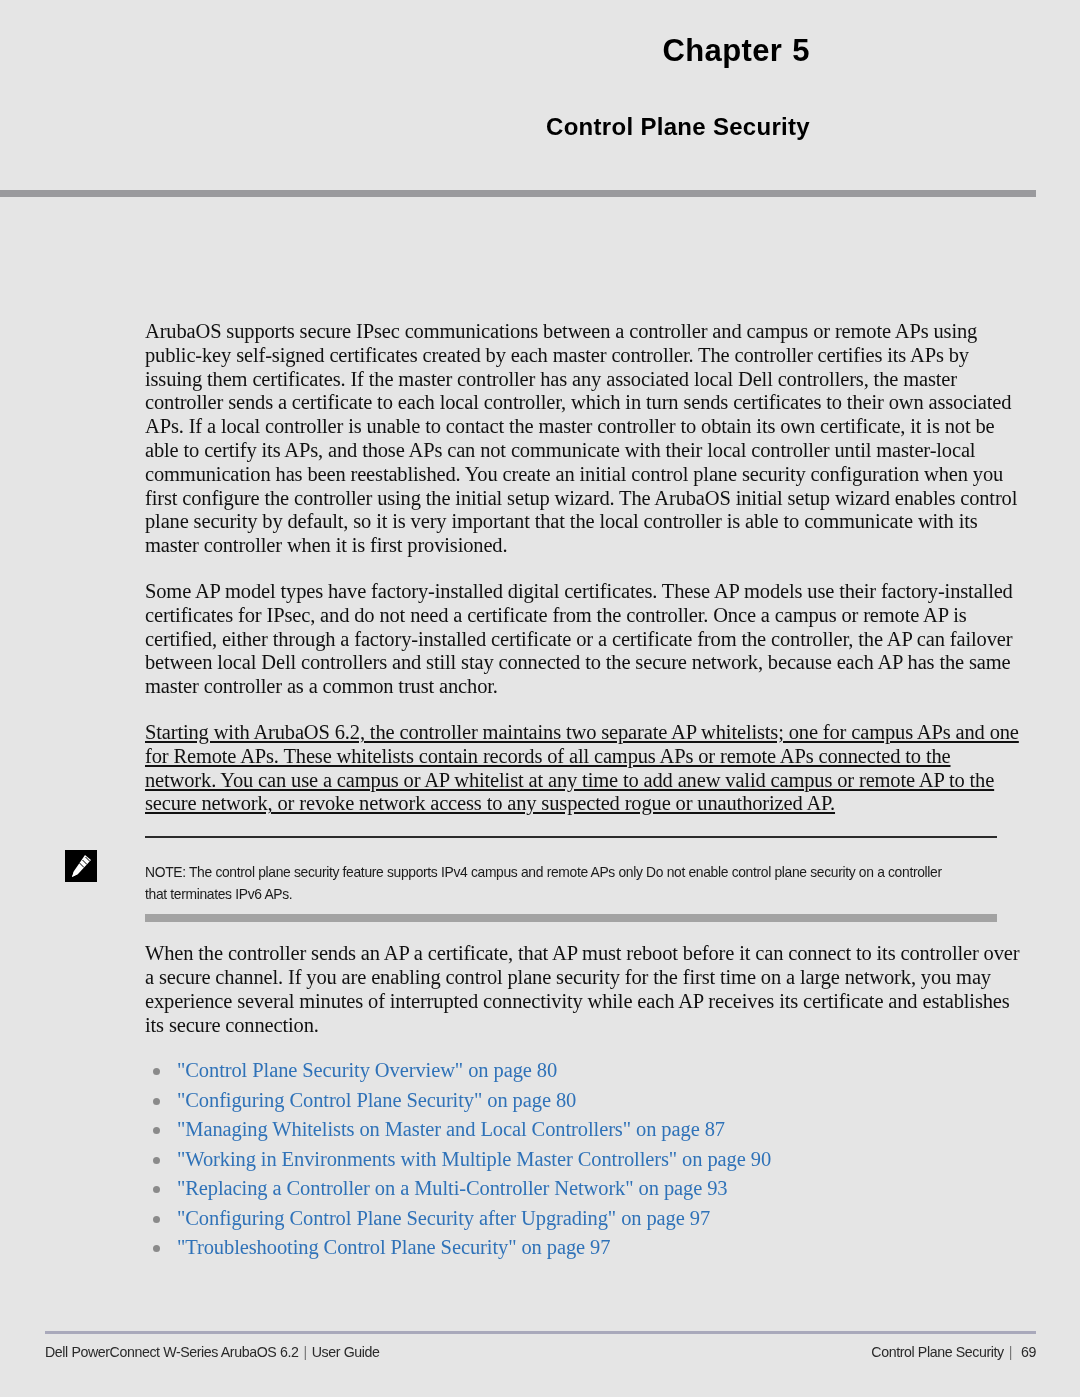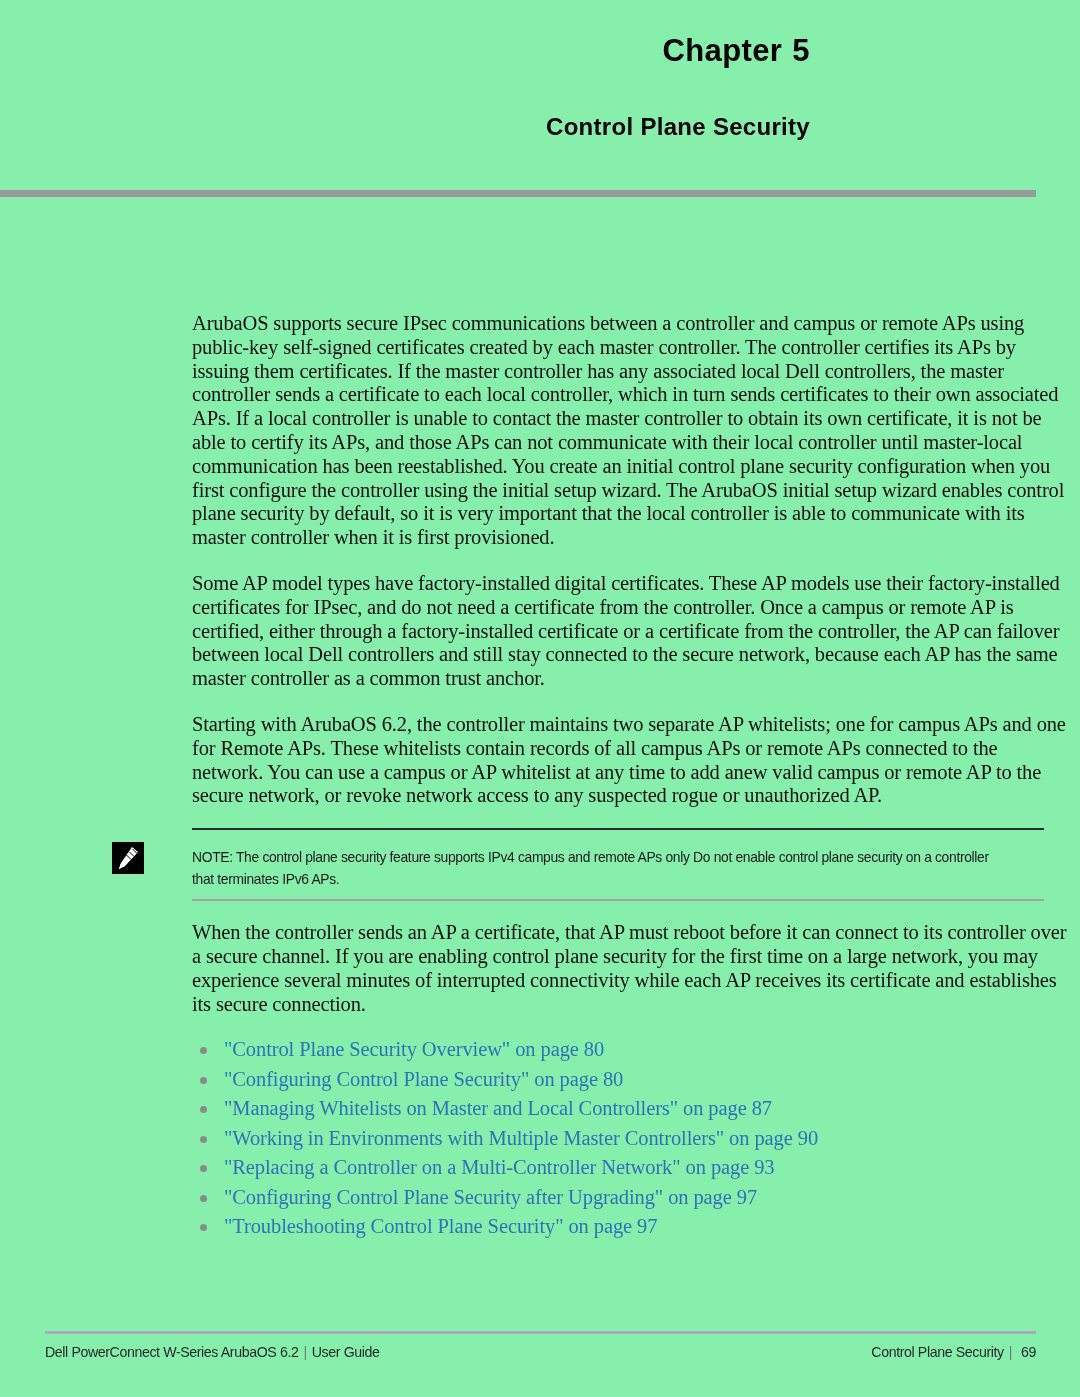--- a/index.html
+++ b/index.html
@@ -13,21 +13,21 @@
     position: relative;
     font-family: "Liberation Serif", serif;
     color: #000000;
     overflow: hidden;
   }
 
   .page {
     position: relative;
     width: 1080px;
     height: 1397px;
-    background: #86efac;
+    background: #e5e5e5;
   }
 
   
   .header-block {
     position: absolute;
     left: 0;
     top: 0;
     width: 1080px;
   }
   .chapter-line {
@@ -61,56 +61,55 @@
     top: 190px;
     width: 1036px;
     height: 7px;
     background: #9a9a9d;
   }
 
   
   .content {
     position: absolute;
     left: 145px;
-    top: 312px;
+    top: 320px;
     width: 875px;
-    margin-left: 47px;
   }
 
   p.body-para {
     margin: 0 0 22px 0;
     font-family: "Liberation Serif", serif;
     font-size: 20.5px;
     line-height: 23.8px;
     color: #111111;
     text-align: left;
     letter-spacing: -0.15px;
   }
-  p.body-para.tight { margin-bottom: 20px; }
+  p.body-para.tight { margin-bottom: 20px; text-decoration: underline; }
 
   
   .note-wrap {
     position: relative;
     margin: 16px 0 20px 0;
     min-height: 62px;
   }
   .note-icon {
     position: absolute;
     left: -80px;
     top: 14px;
     width: 32px;
     height: 32px;
     background: #000000;
   }
   .note-icon svg { display: block; }
 
   .note-box {
     border-top: 2px solid #2b2b2b;
-    border-bottom: 2px solid #a3a3a3;
-    padding: 16px 0 9px 0;
+    border-bottom: 8px solid #a3a3a3;
+    padding: 23px 0 9px 0;
     width: 852px;
   }
   .note-text {
     font-family: "Liberation Sans", sans-serif;
     font-size: 14.6px;
     line-height: 22px;
     color: #1b1b1b;
     letter-spacing: -0.35px;
     transform: scaleX(0.95);
     transform-origin: left center;

